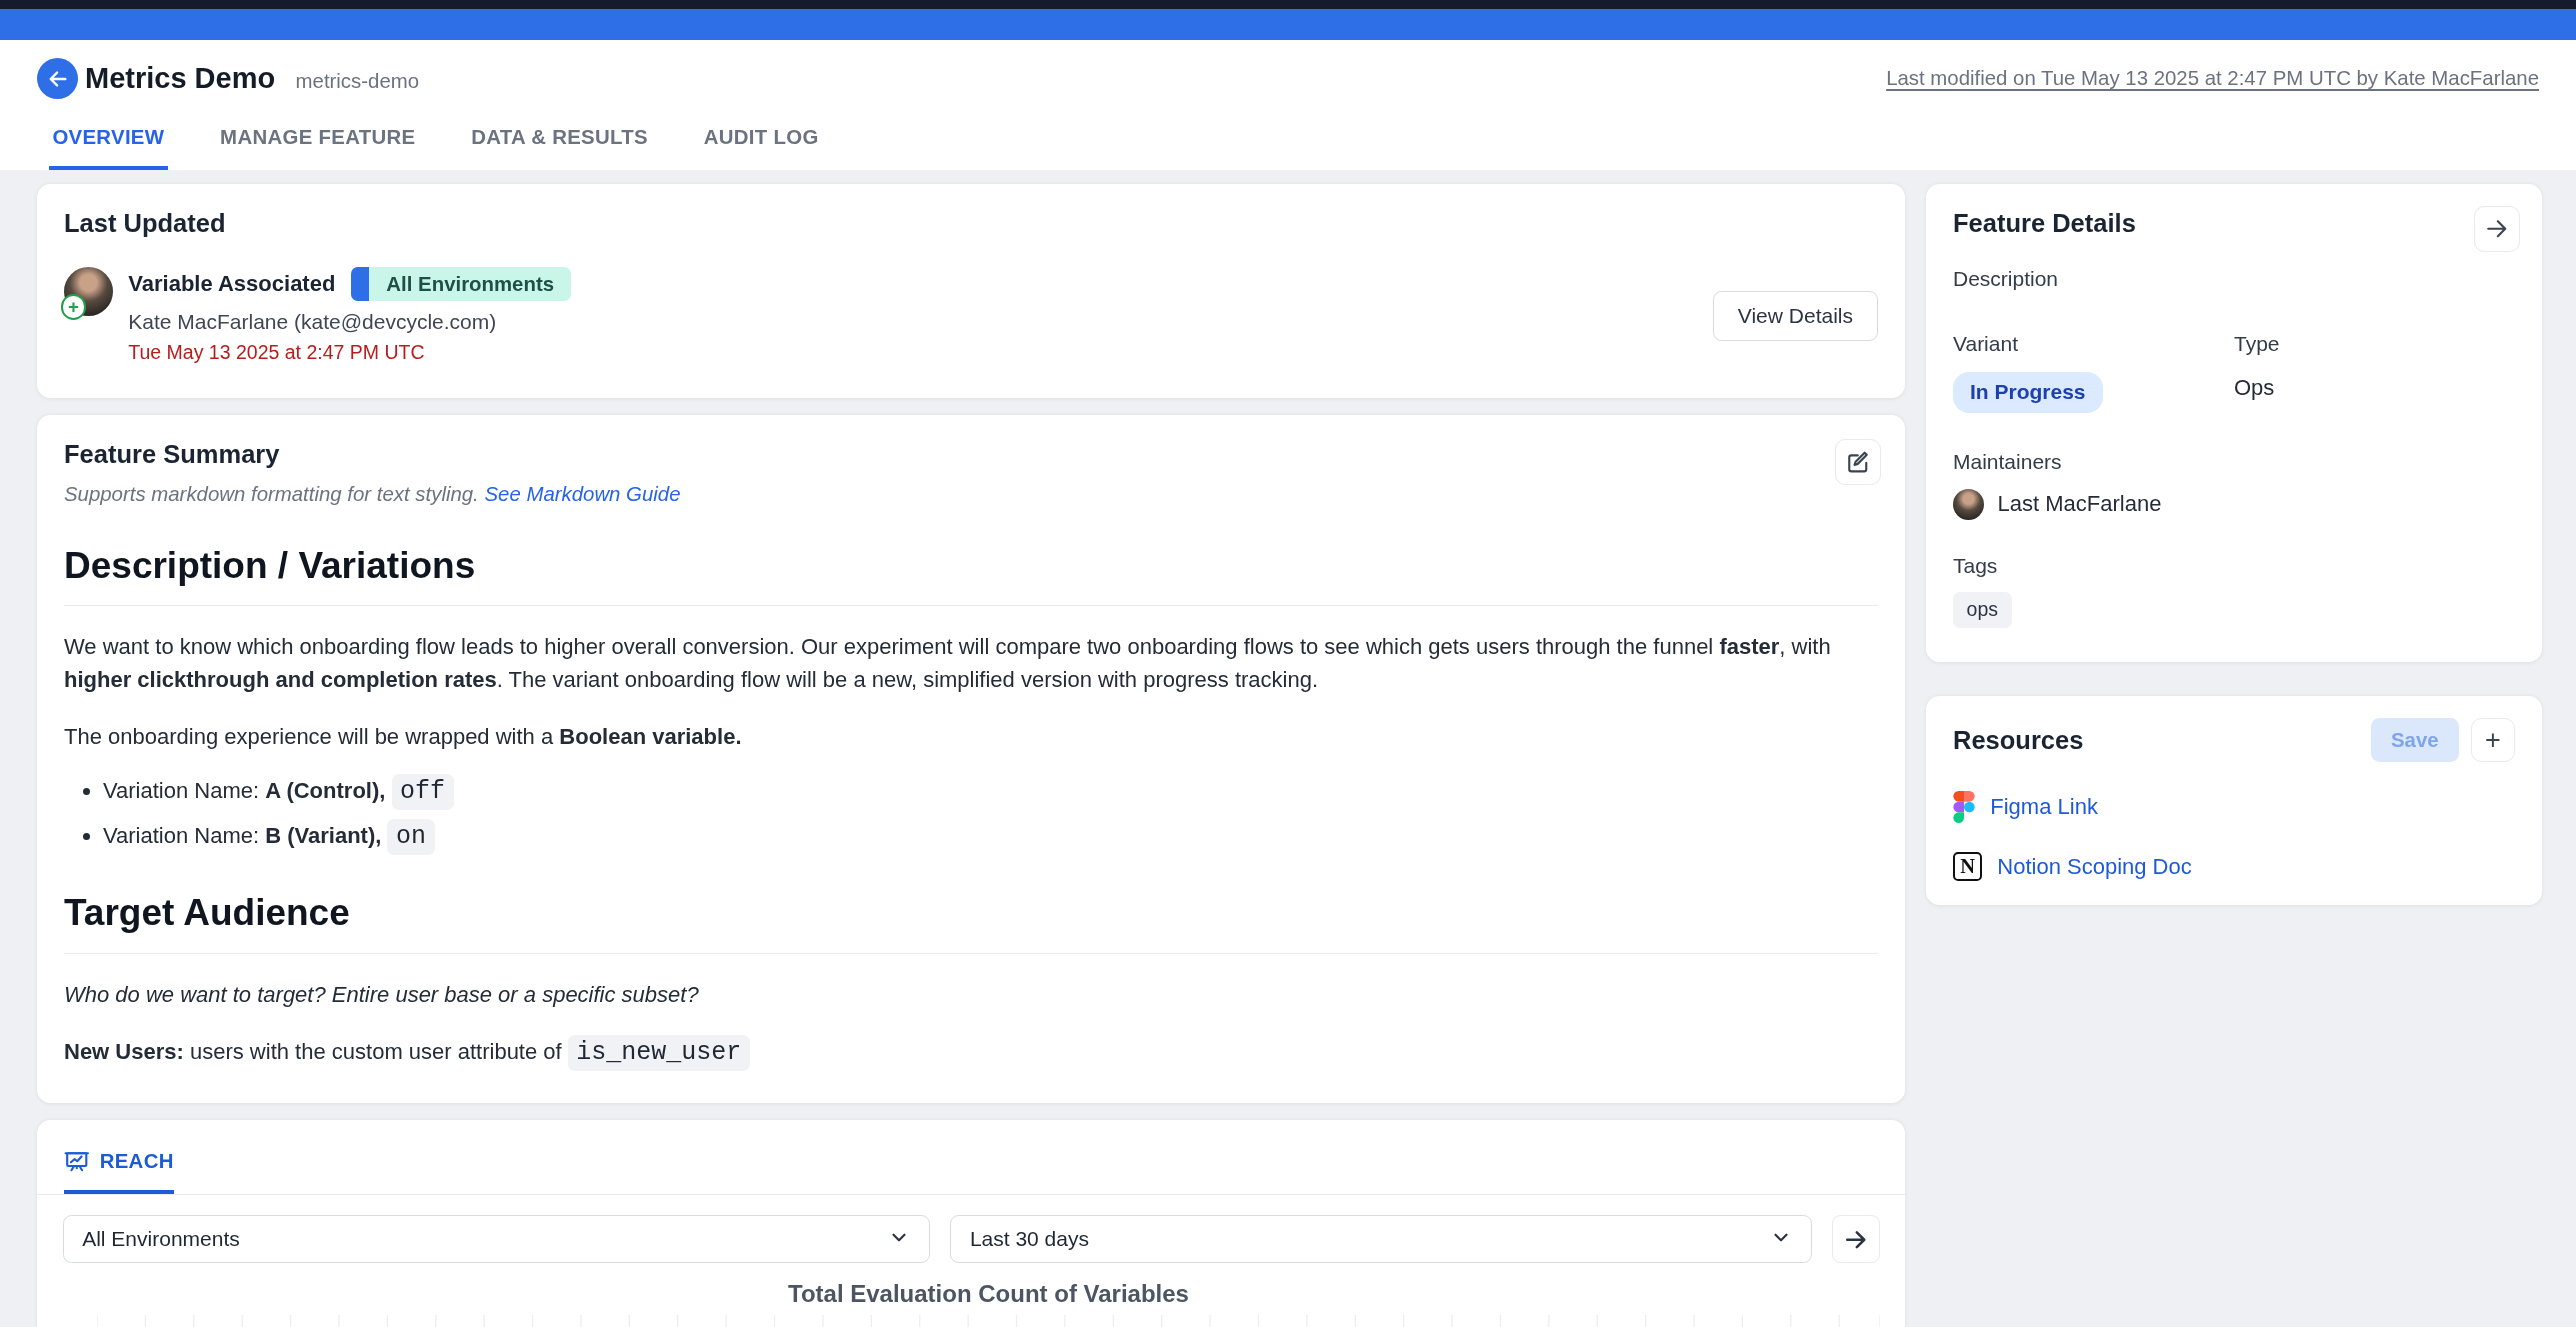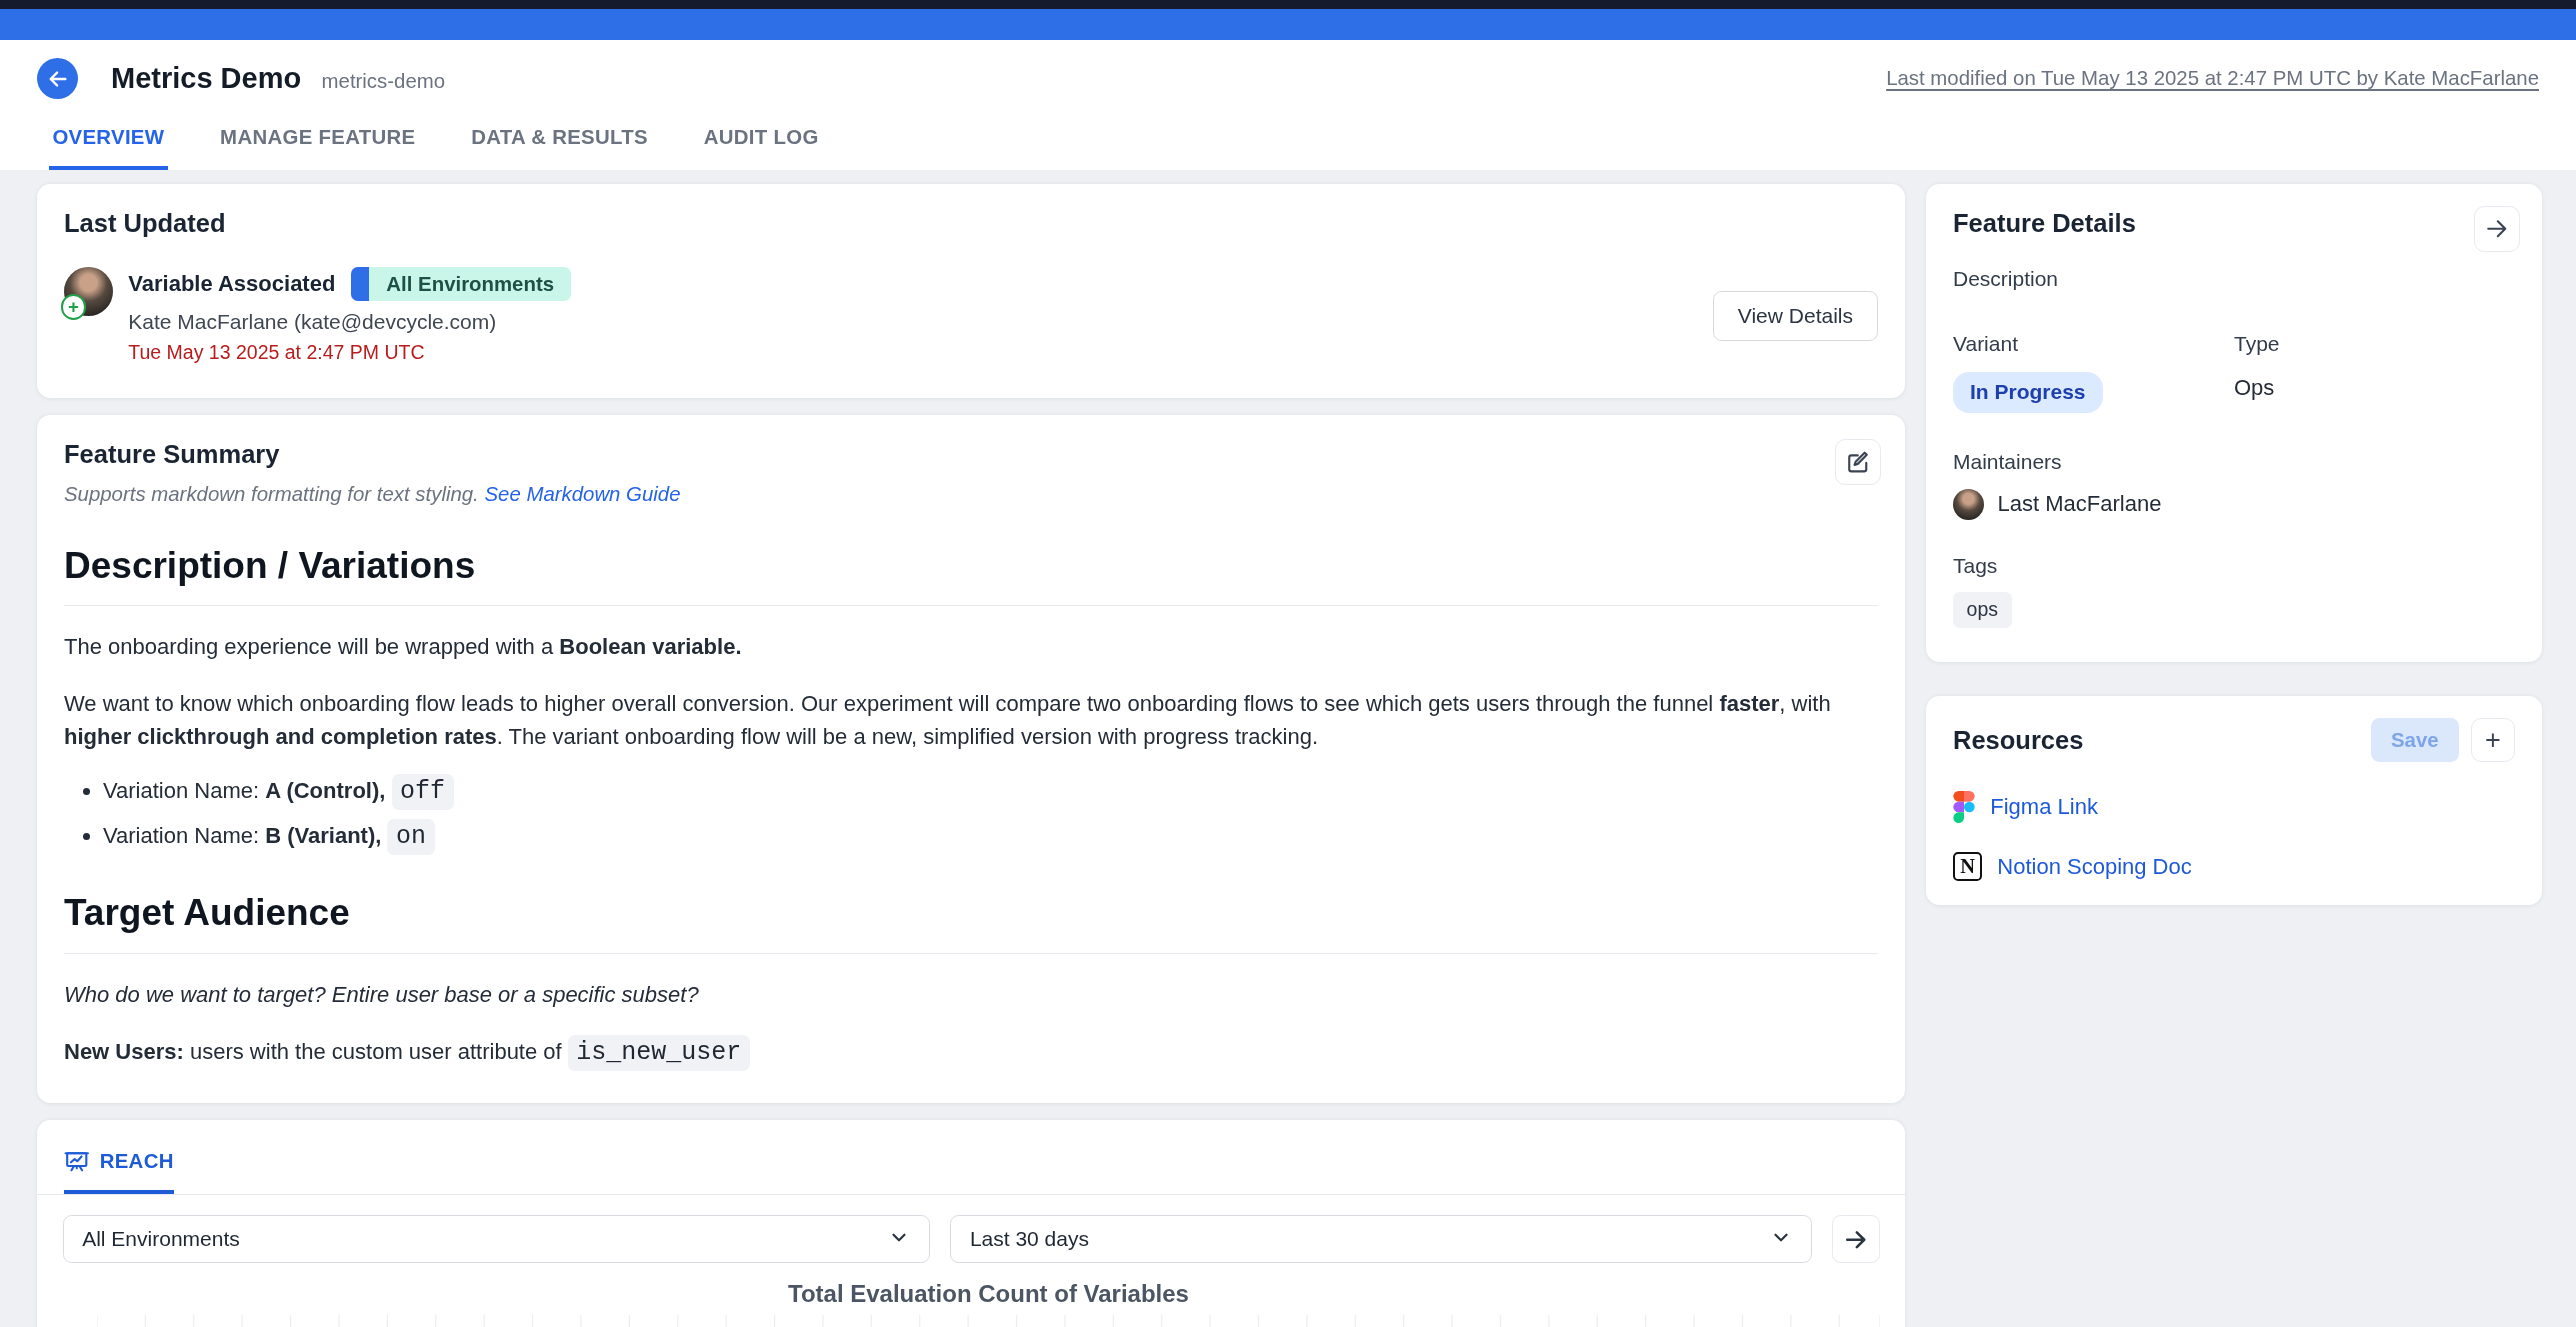--- a/index.html
+++ b/index.html
@@ -3,21 +3,21 @@
 <meta charset="utf-8">
 <style>
   * { margin:0; padding:0; box-sizing:border-box; }
   html,body { width:2576px; height:1328px; overflow:hidden; background:#eef0f3;
     font-family:"Liberation Sans", sans-serif; color:#1f2733; }
 
   .topbar-dark { height:8.5px; background:#161a2d; }
   .topbar-blue { height:31px; background:#2e6fe8; }
 
   .page-header { background:#fff; padding:18.7px 37px 0 37px; }
-  .header-row { display:flex; align-items:center; gap:33px; }
+  .header-row { display:flex; align-items:center; gap:7px; }
   .back-btn { width:41px; height:41px; border-radius:50%; background:#2e6fe8; border:none;
     display:flex; align-items:center; justify-content:center; cursor:pointer; flex:0 0 auto; }
   .back-btn svg { width:22px; height:22px; stroke:#fff; stroke-width:2.6; fill:none;
     stroke-linecap:round; stroke-linejoin:round; }
   .title-wrap { display:flex; align-items:baseline; gap:20.4px; }
   .feature-title { font-size:29px; font-weight:700; color:#141c28; }
   .feature-slug { font-size:20.4px; color:#6b7280; }
   .last-modified { margin-left:auto; font-size:20.4px; color:#6b7280;
     text-decoration:underline; text-underline-offset:4.2px; align-self:center; }
 
@@ -195,22 +195,22 @@
       <button class="icon-btn">
         <span style="display:flex;">
           <svg viewBox="0 0 24 24">
               <path d="M20 13 v6 a2 2 0 0 1 -2 2 H6 a2 2 0 0 1 -2 -2 V8 a2 2 0 0 1 2 -2 h6"></path>
               <path d="M18.5 3.5 l2 2 L12 14 l-3 1 1 -3 z"></path>
             </svg>
         </span>
       </button>
 
       <div class="md-h1">Description / Variations</div>
+      <div class="md-p"><span>We want to know which onboarding flow leads to higher overall conversion. Our experiment will compare two onboarding flows to see which gets users through the funnel </span><b>faster</b><span>, with </span><b>higher clickthrough and completion rates</b><span>. The variant onboarding flow will be a new, simplified version with progress tracking.</span></div>
       <div class="md-p"><span>The onboarding experience will be wrapped with a </span><b>Boolean variable.</b></div>
-      <div class="md-p"><span>We want to know which onboarding flow leads to higher overall conversion. Our experiment will compare two onboarding flows to see which gets users through the funnel </span><b>faster</b><span>, with </span><b>higher clickthrough and completion rates</b><span>. The variant onboarding flow will be a new, simplified version with progress tracking.</span></div>
       <ul class="md-ul">
         <li class="md-li"><span>Variation Name: </span><b>A (Control),</b>&nbsp;<span class="code-chip">off</span></li>
         <li class="md-li"><span>Variation Name: </span><b>B (Variant),</b>&nbsp;<span class="code-chip">on</span></li>
       </ul>
       <div class="md-h1">Target Audience</div>
       <div class="md-p md-italic">Who do we want to target? Entire user base or a specific subset?</div>
       <div class="md-p"><b>New Users:</b><span> users with the custom user attribute of </span><span class="code-chip">is_new_user</span></div>
     </div>
 
     <div class="card card-reach">

